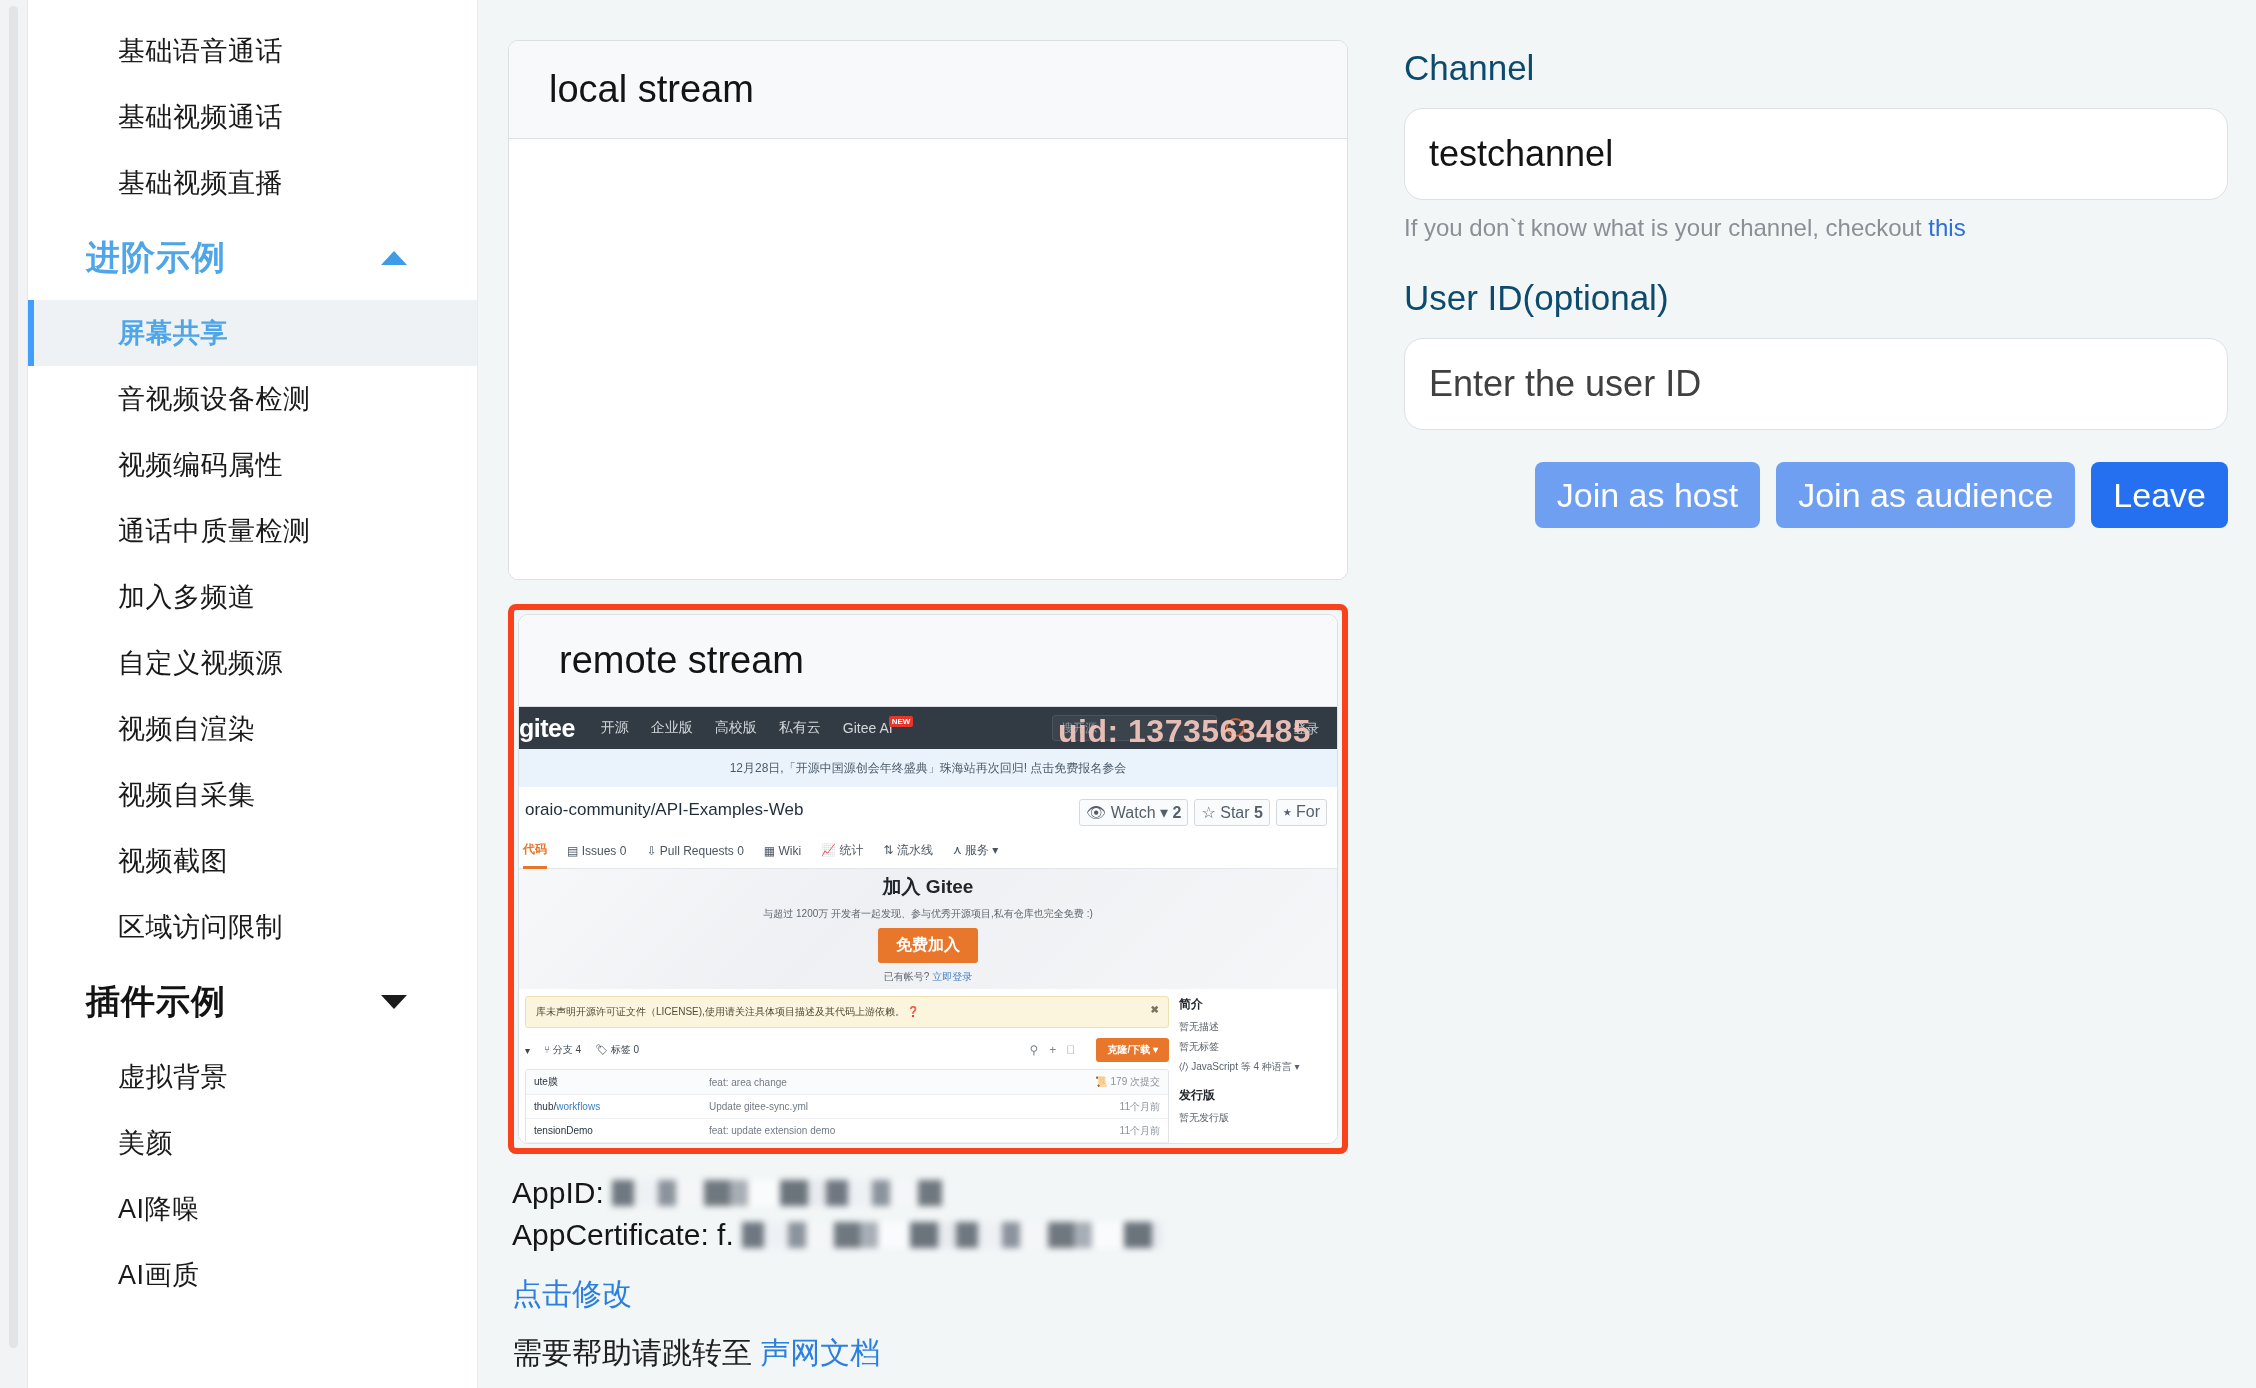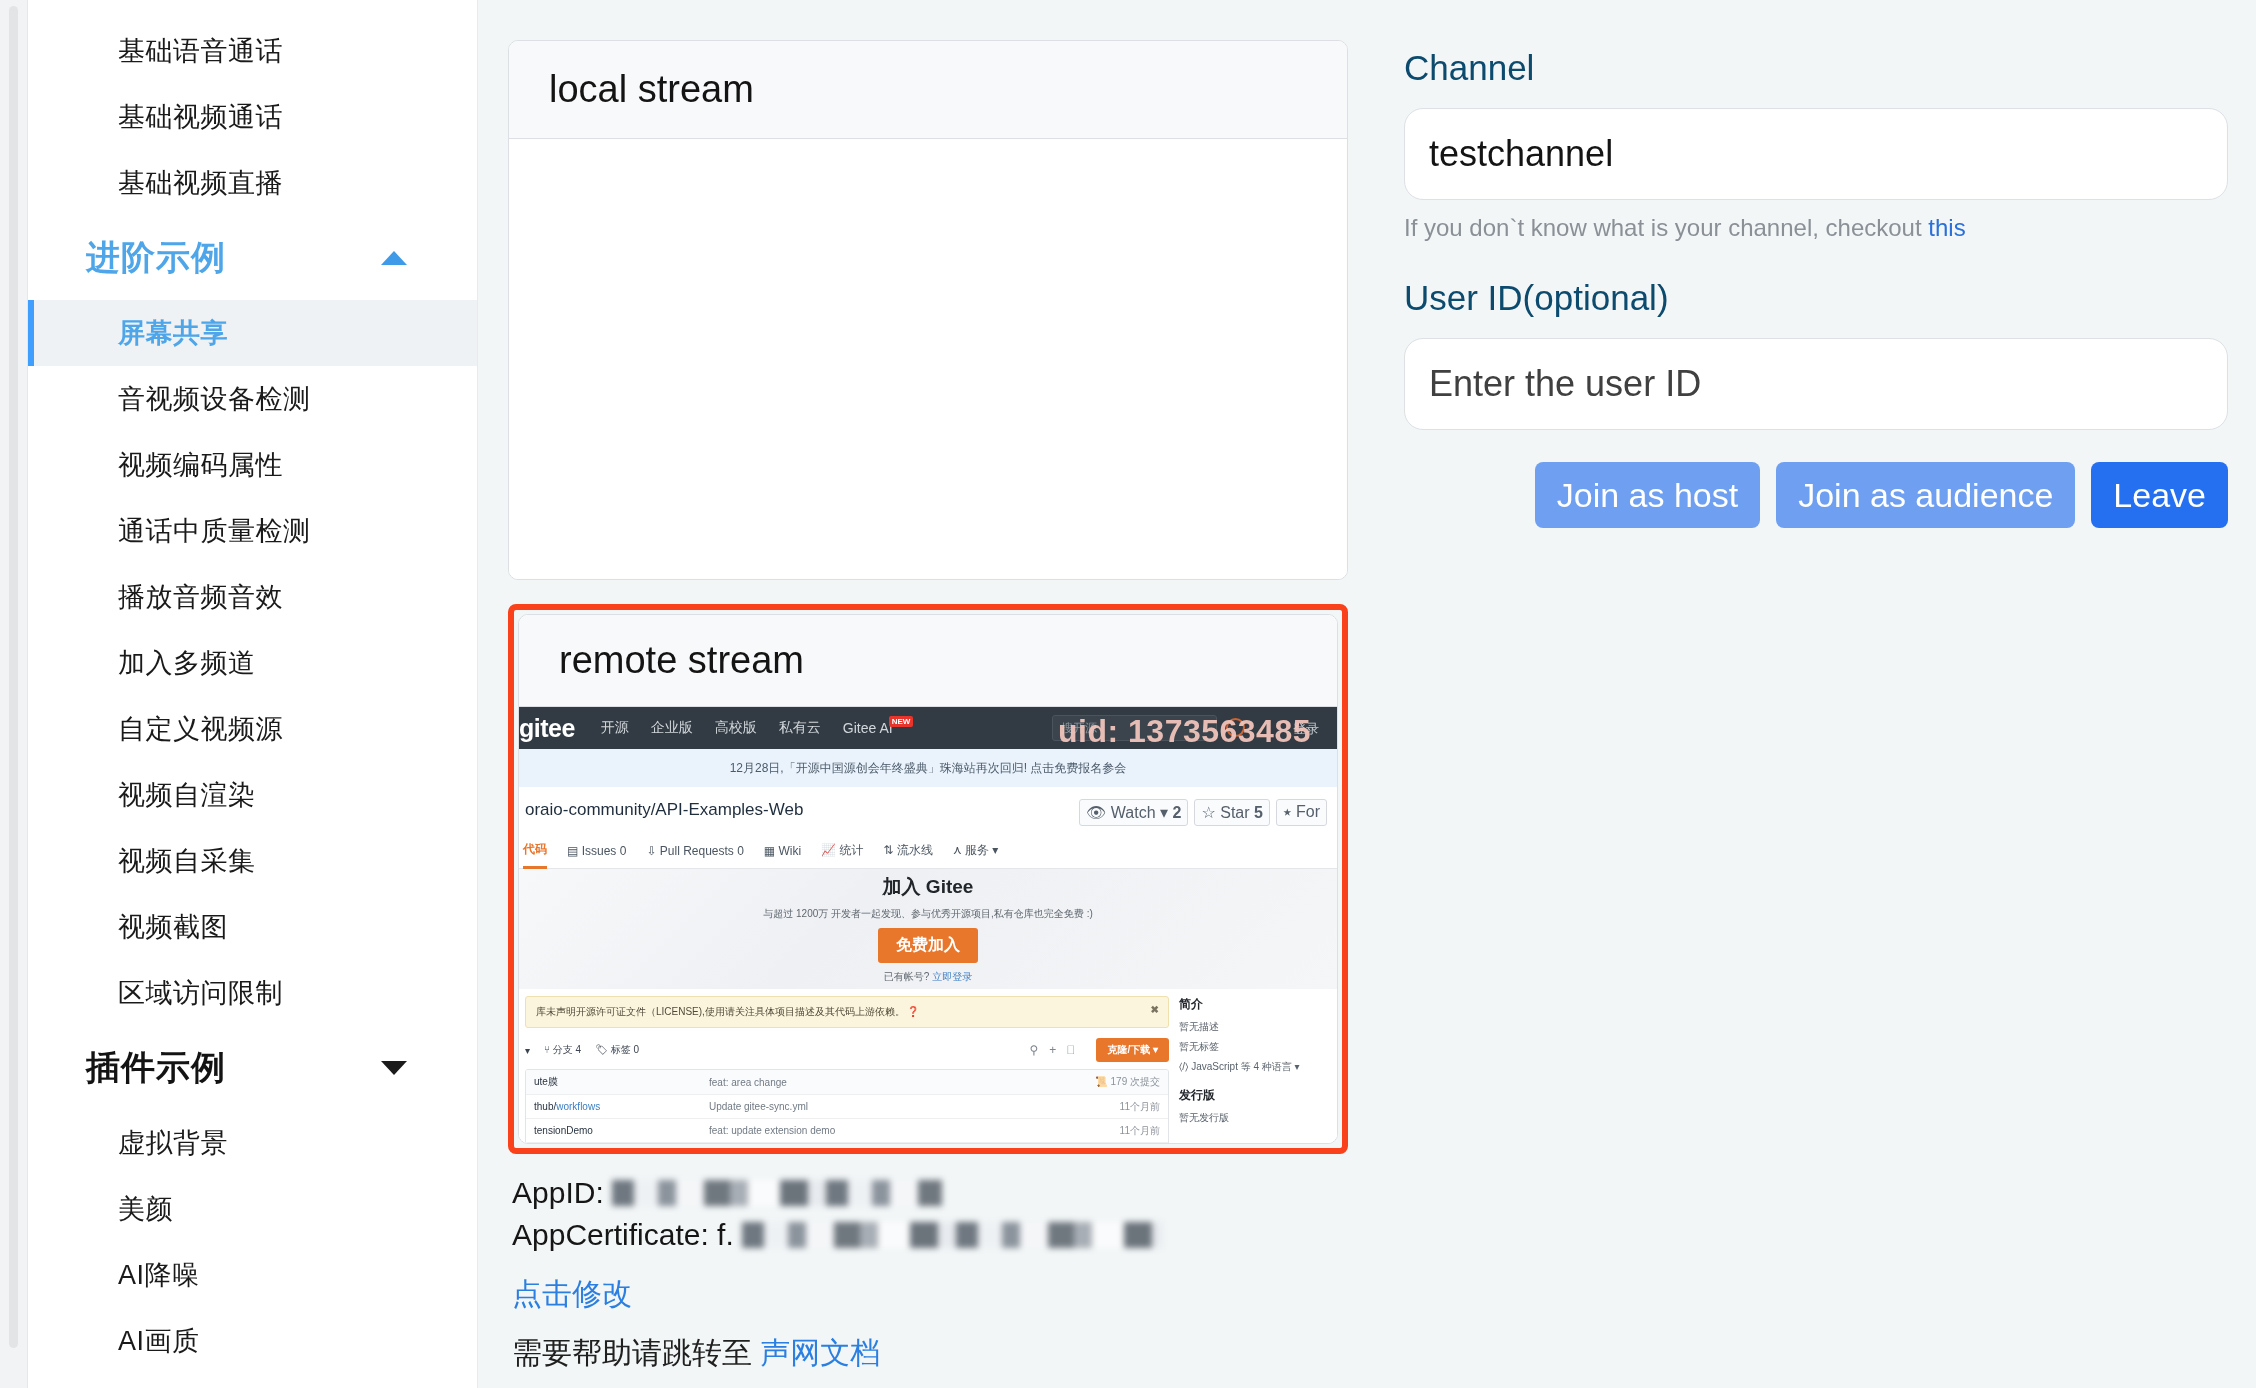--- a/index.html
+++ b/index.html
@@ -226,23 +226,20 @@
     <div class="nav-item">
       <span>音视频设备检测</span>
     </div>
     <div class="nav-item">
       <span>视频编码属性</span>
     </div>
     <div class="nav-item">
       <span>通话中质量检测</span>
     </div>
     <div class="nav-item">
-      <span>播放音频音效</span>
-    </div>
-    <div class="nav-item">
       <span>加入多频道</span>
     </div>
     <div class="nav-item">
       <span>自定义视频源</span>
     </div>
     <div class="nav-item">
       <span>视频自渲染</span>
     </div>
     <div class="nav-item">
       <span>视频自采集</span>

